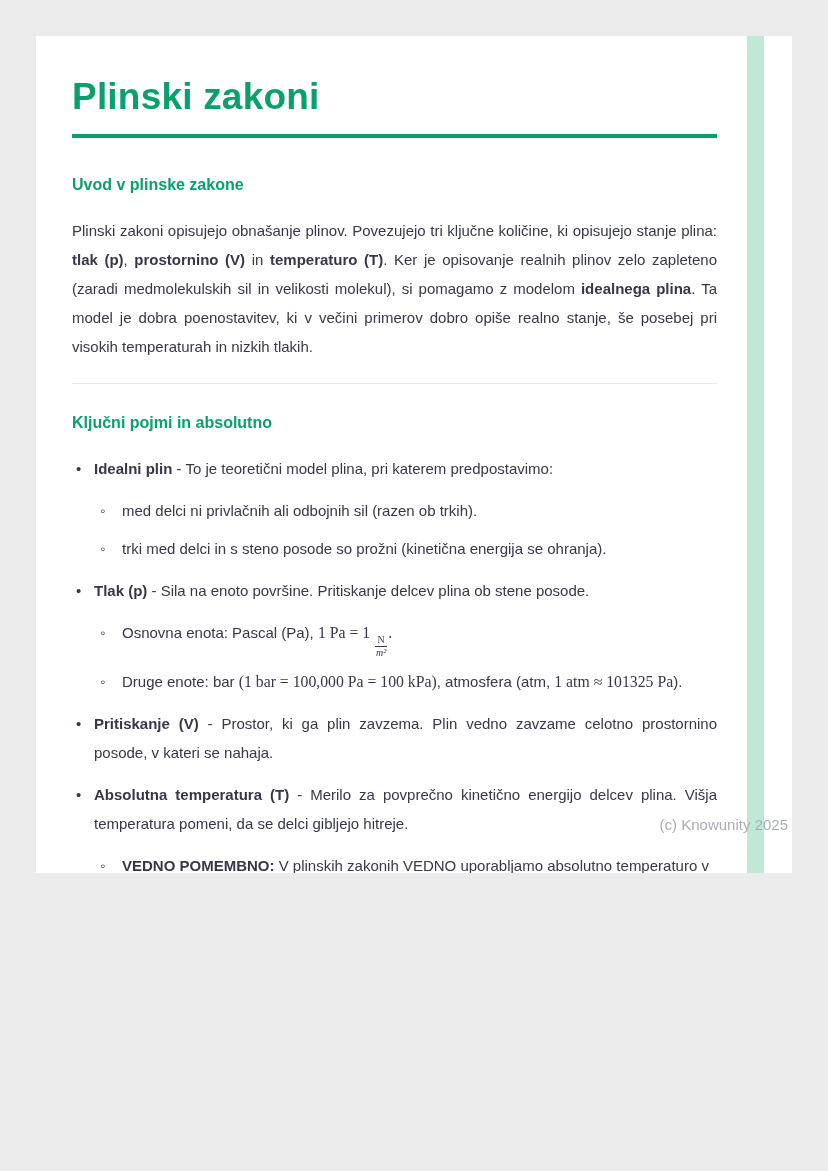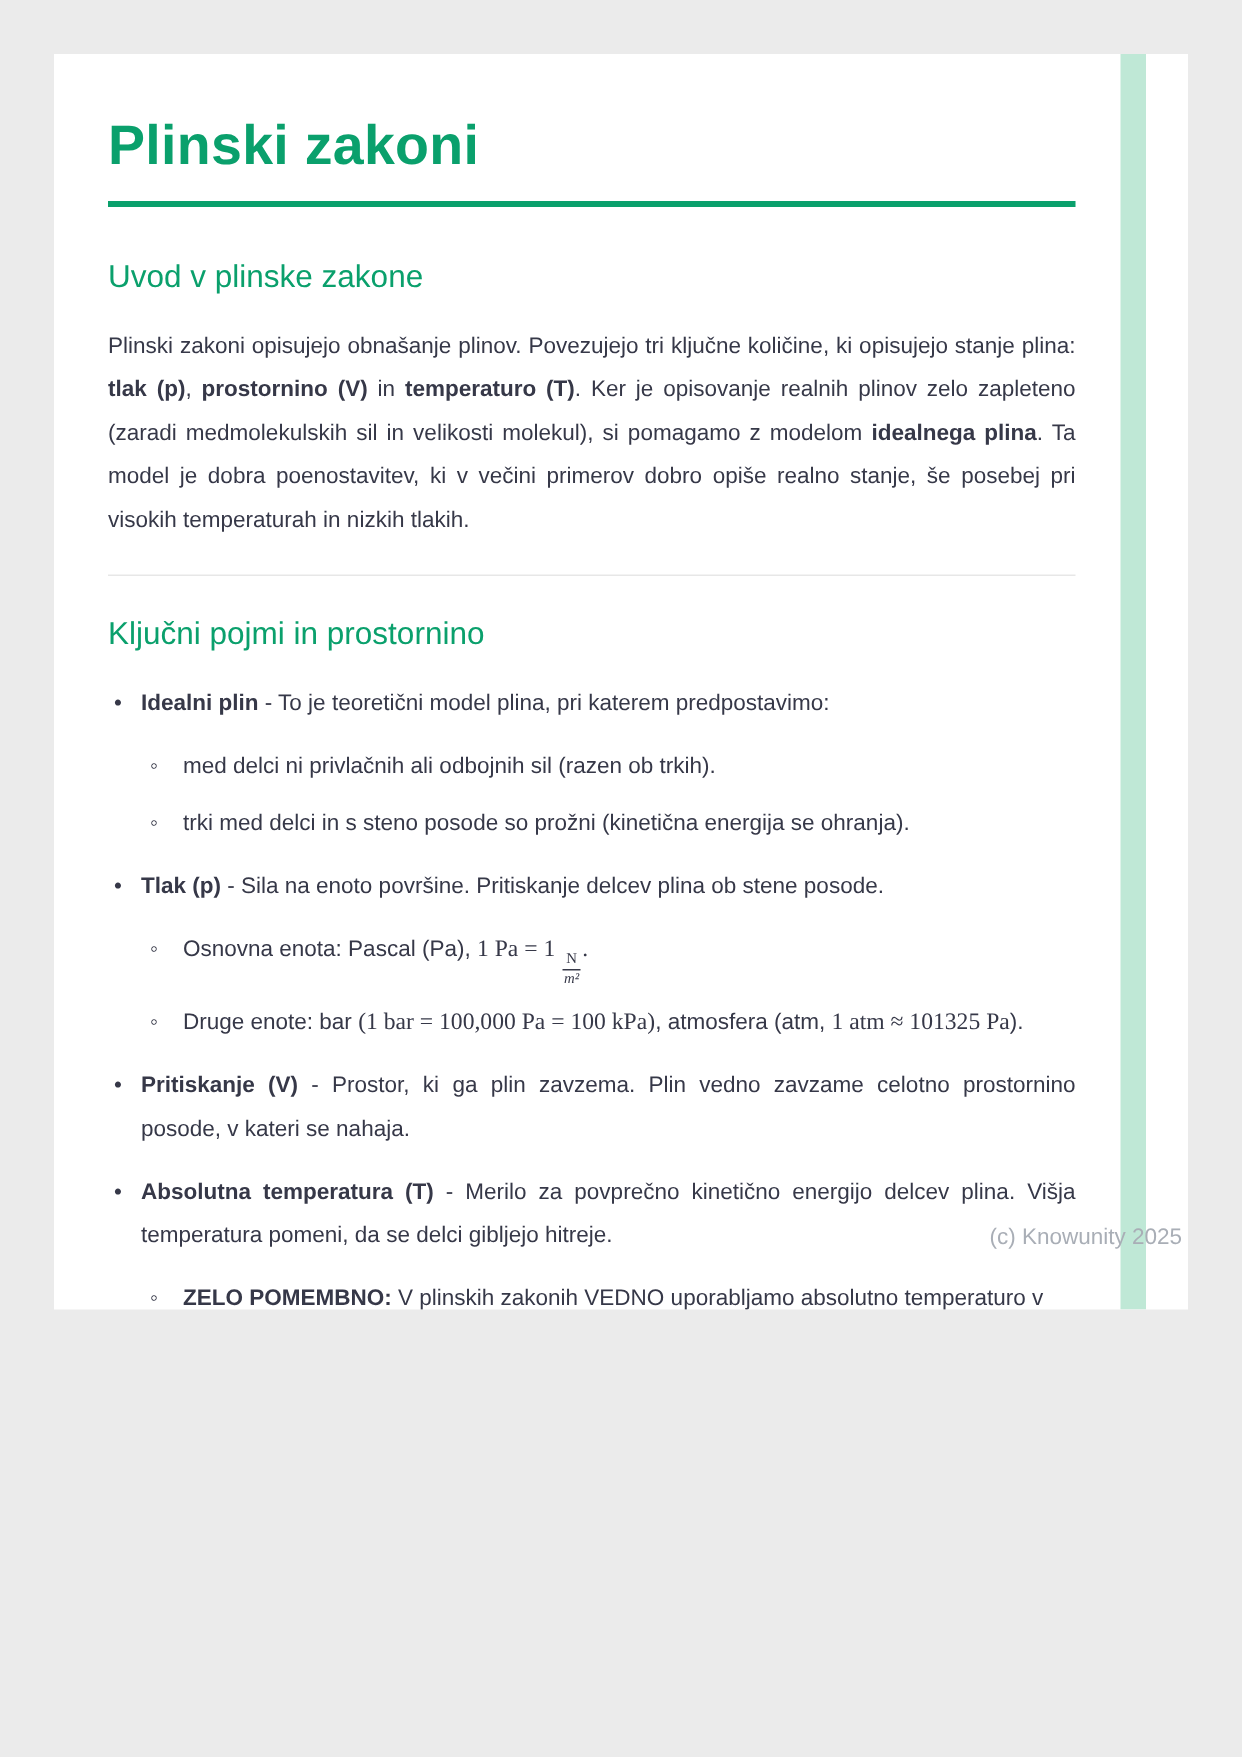--- a/index.html
+++ b/index.html
@@ -56,23 +56,23 @@
   }
 
   .title-rule {
     height: 4px;
     background: var(--accent-green, #0aa06c);
     border: none;
     margin-bottom: 34px;
   }
 
   h2.section-heading {
-    font-size: 21px;
+    font-size: 16px;
     line-height: 26px;
-    font-weight: 400;
+    font-weight: 700;
     color: var(--accent-green, #0aa06c);
     margin-bottom: 18px;
   }
 
   p.body-paragraph {
     text-align: justify;
     margin-bottom: 22px;
   }
 
   .divider {
@@ -149,21 +149,21 @@
 
     <div class="content">
       <h1 class="doc-title">Plinski zakoni</h1>
       <hr class="title-rule">
 
       <h2 class="section-heading">Uvod v plinske zakone</h2>
       <p class="body-paragraph"><span>Plinski zakoni opisujejo obnašanje plinov. Povezujejo tri ključne količine, ki opisujejo stanje plina: </span><span class="b">tlak (p)</span><span>, </span><span class="b">prostornino (V)</span><span> in </span><span class="b">temperaturo (T)</span><span>. Ker je opisovanje realnih plinov zelo zapleteno (zaradi medmolekulskih sil in velikosti molekul), si pomagamo z modelom </span><span class="b">idealnega plina</span><span>. Ta model je dobra poenostavitev, ki v večini primerov dobro opiše realno stanje, še posebej pri visokih temperaturah in nizkih tlakih.</span></p>
 
       <div class="divider"></div>
 
-      <h2 class="section-heading def-heading">Ključni pojmi in prostornino</h2>
+      <h2 class="section-heading def-heading">Ključni pojmi in absolutno</h2>
 
       <ul class="l1">
         <li>
           <span><span class="b">Idealni plin</span><span> - To je teoretični model plina, pri katerem predpostavimo:</span></span>
           <ul class="l2">
             <li><span><span>med delci ni privlačnih ali odbojnih sil (razen ob trkih).</span></span></li>
             <li><span><span>trki med delci in s steno posode so prožni (kinetična energija se ohranja).</span></span></li>
           </ul>
         </li>
 
@@ -180,21 +180,21 @@
 
         <li>
           <span><span class="b">Pritiskanje (V)</span><span> - Prostor, ki ga plin zavzema. Plin vedno zavzame celotno prostornino posode, v kateri se nahaja.</span></span>
           <ul class="l2">
           </ul>
         </li>
 
         <li>
           <span><span class="b">Absolutna temperatura (T)</span><span> - Merilo za povprečno kinetično energijo delcev plina. Višja temperatura pomeni, da se delci gibljejo hitreje.</span></span>
           <ul class="l2">
-            <li><span><span class="b">ZELO POMEMBNO:</span><span> V plinskih zakonih VEDNO uporabljamo absolutno temperaturo v </span><span class="b">Kelvinih (K)</span><span>.</span></span></li>
+            <li><span><span class="b">VEDNO POMEMBNO:</span><span> V plinskih zakonih VEDNO uporabljamo absolutno temperaturo v </span><span class="b">Kelvinih (K)</span><span>.</span></span></li>
             <li><span><span>Pretvorba: </span><span class="i m">T</span><span class="m">(K) = </span><span class="i m">T</span><span class="m">(°C) + 273.15.</span></span></li>
           </ul>
         </li>
       </ul>
     </div>
 
     <div class="copyright">(c) Knowunity 2025</div>
   </div>
 </div>
 

